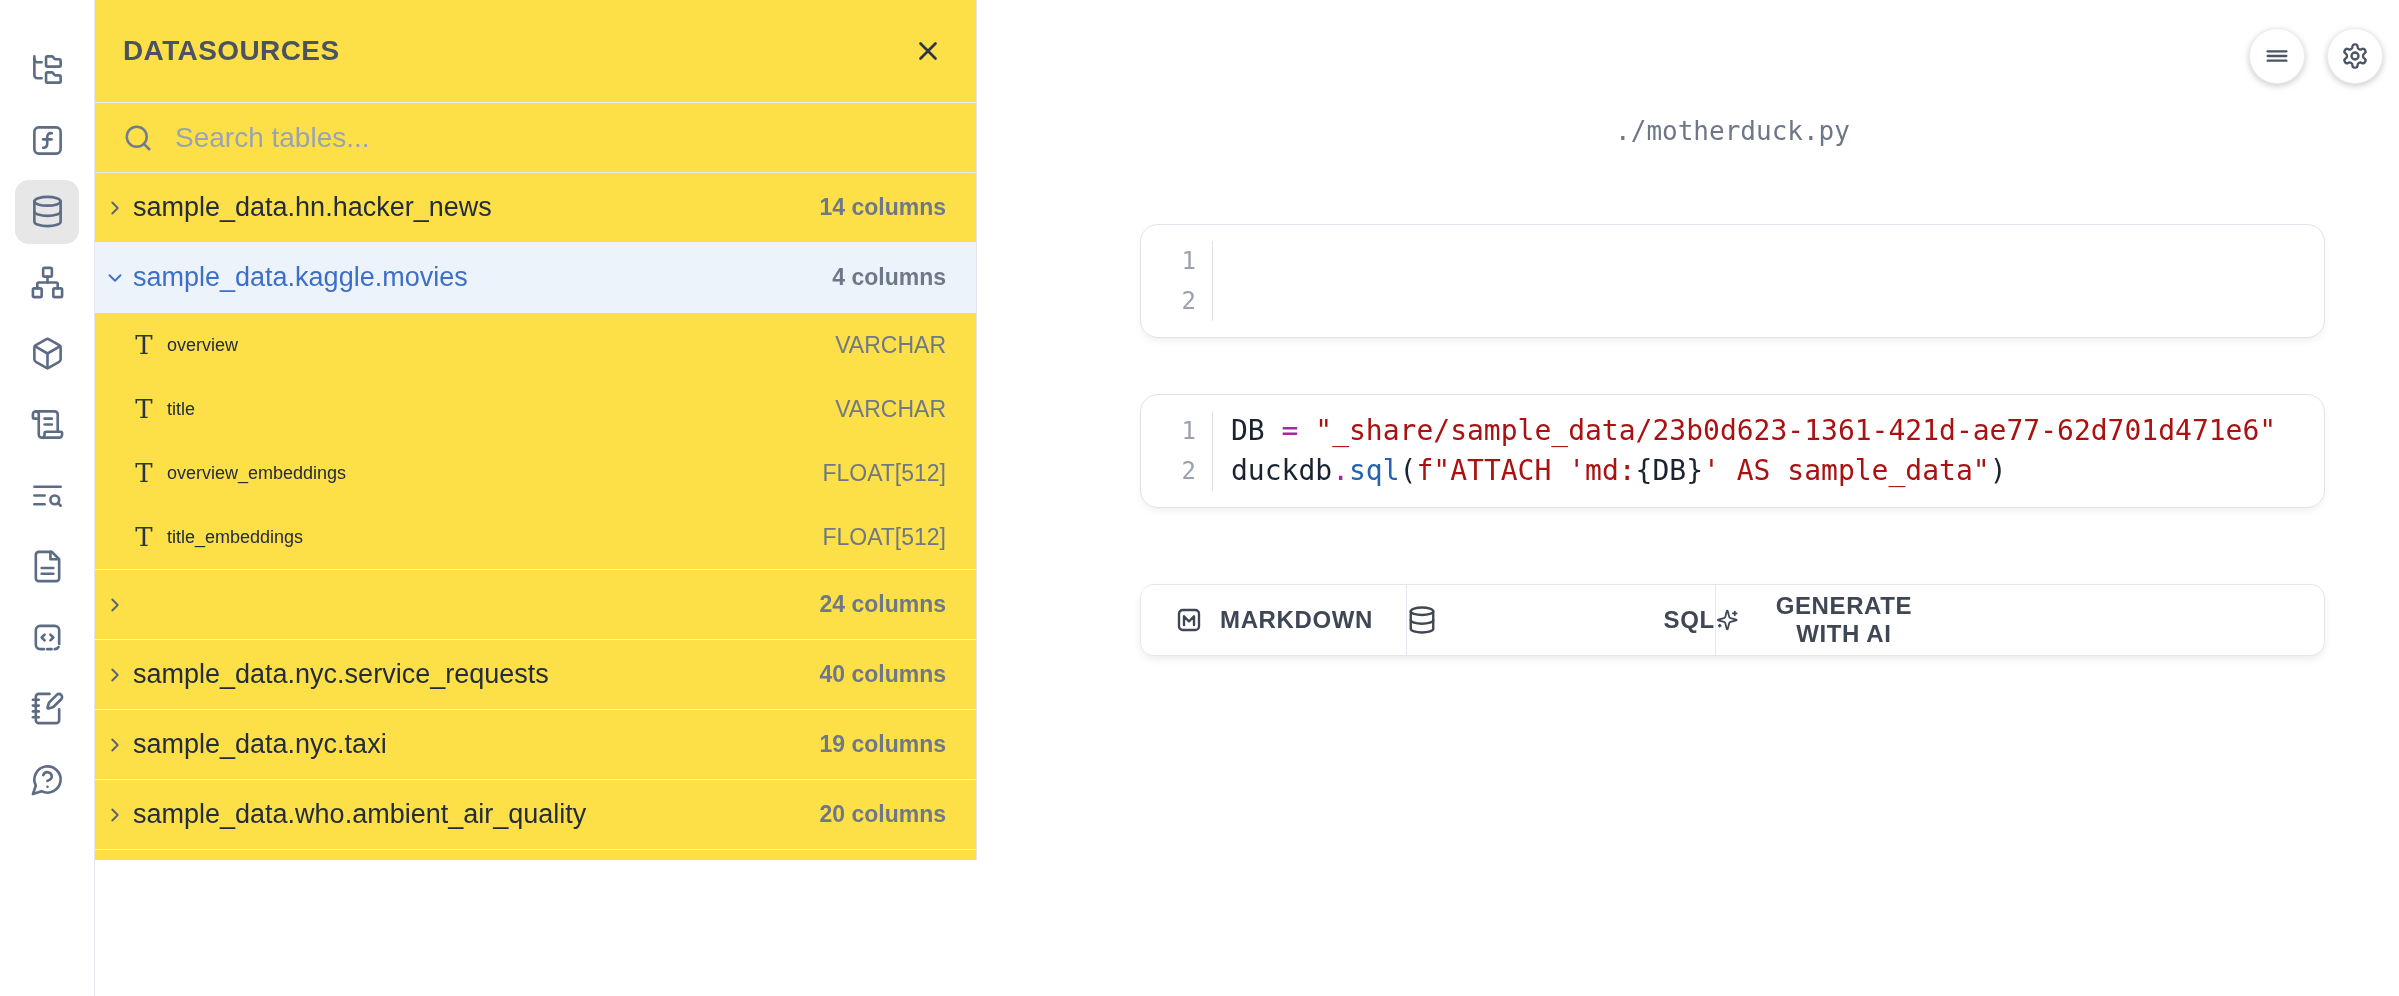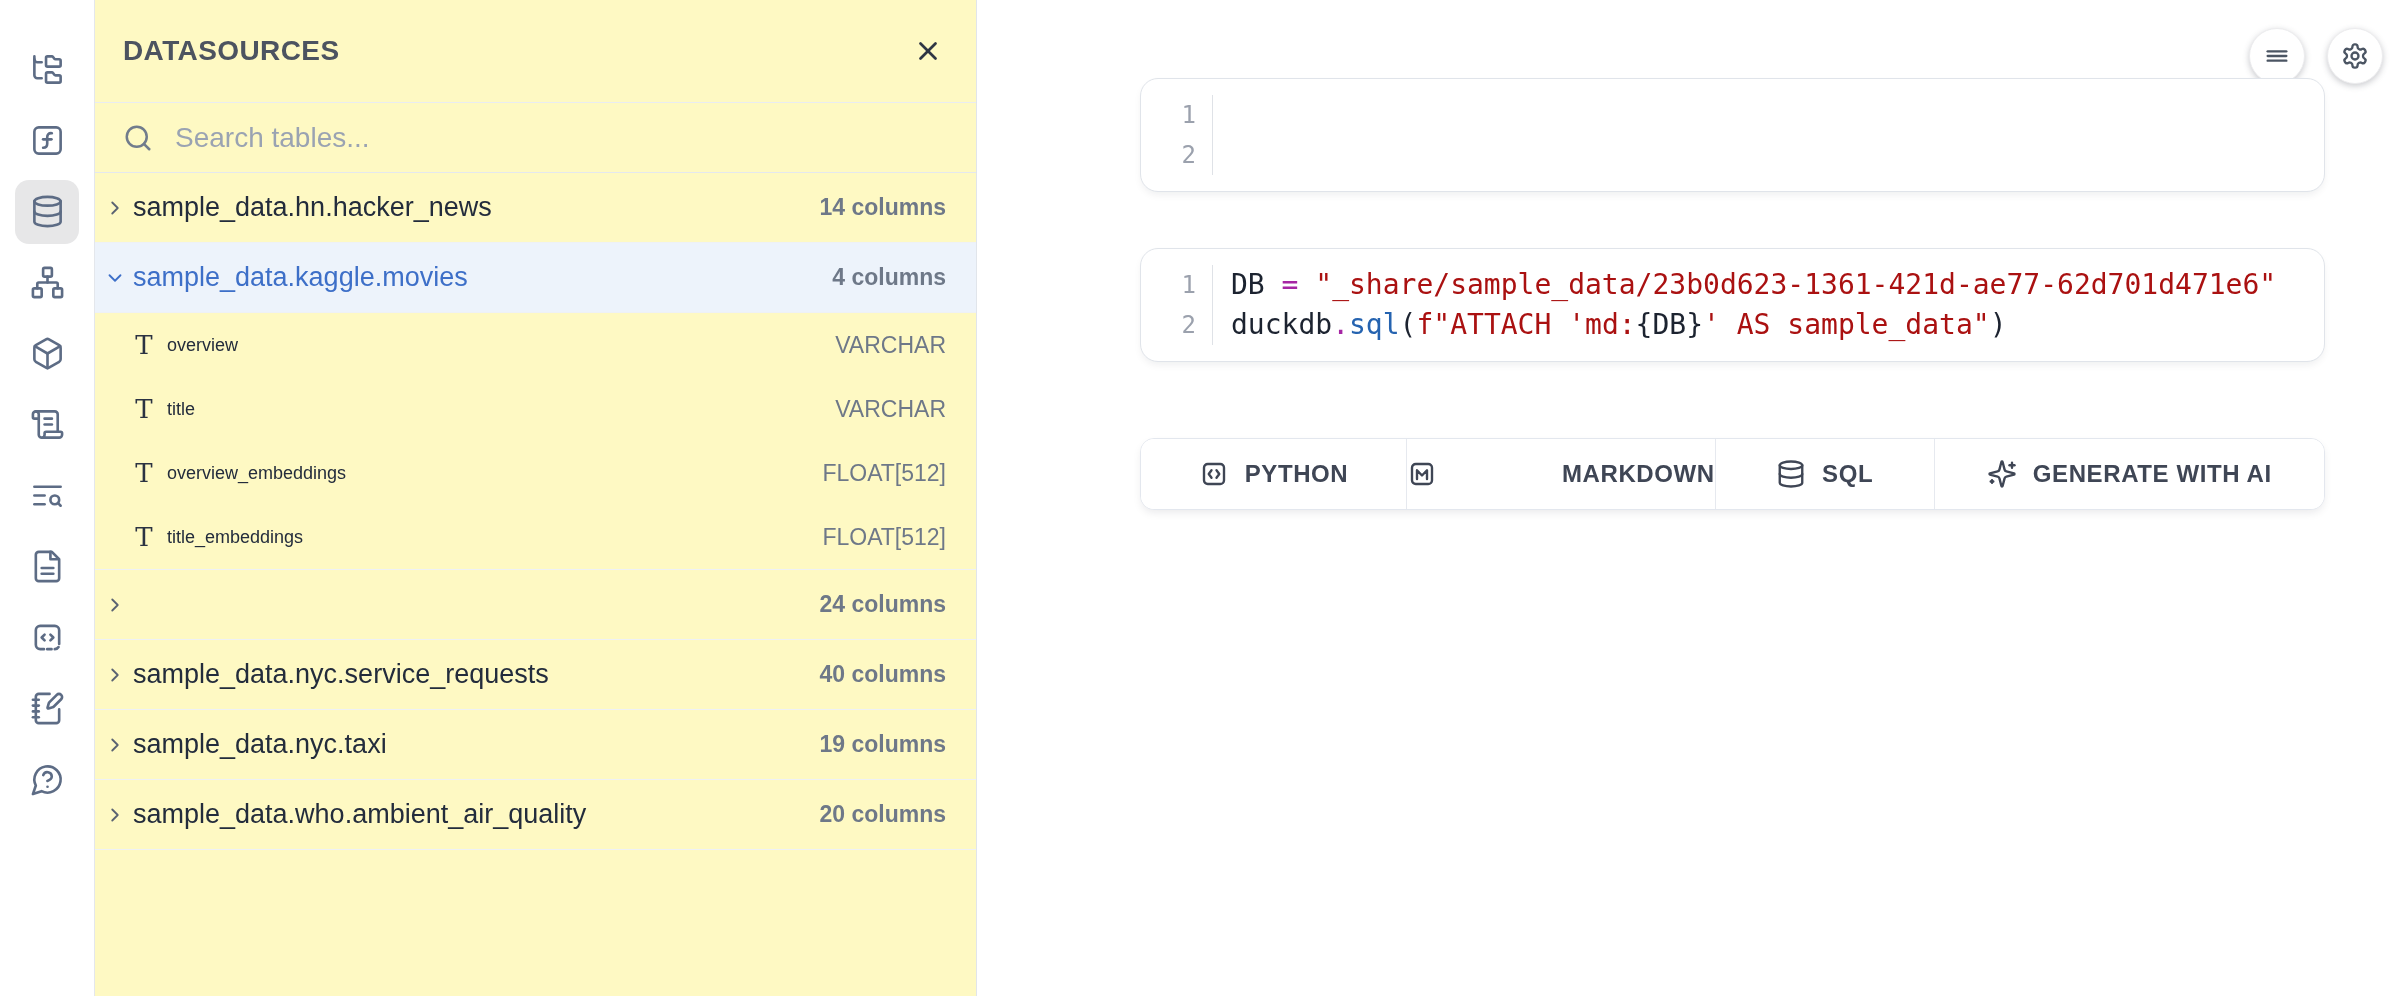--- a/index.html
+++ b/index.html
@@ -15,22 +15,22 @@
   .rail{ position:absolute; left:0; top:0; width:95px; height:996px;
     border-right:1px solid #e4e7ec; background:#fff; padding-top:34px;
     display:flex; flex-direction:column; align-items:center; }
   .rail-item{ width:95px; height:71px; display:flex; align-items:center; justify-content:center; cursor:pointer; }
   .rail-item .chip{ width:64px; height:64px; border-radius:14px; display:flex; align-items:center; justify-content:center; }
   .rail-item.active .chip{ background:#e7e7e8; }
   .rail-item svg{ width:35px; height:35px; stroke:var(--icon); stroke-width:1.8; fill:none;
     stroke-linecap:round; stroke-linejoin:round; }
 
   
-  .panel{ position:absolute; left:95px; top:0; width:882px; height:996px;
-    background:#fef9c3; border-right:1px solid #e1e5eb; }
+  .panel{ position:absolute; left:95px; top:0; width:882px; height:860px;
+    background:#fde047; border-right:1px solid #e1e5eb; }
   .panel-header{ height:103px; display:flex; align-items:center;
     padding:0 26px 0 28px; border-bottom:1px solid #e9ecf1; }
   .panel-title{ font-size:28px; font-weight:700; color:#4c5360; letter-spacing:.4px; }
   .panel-close{ margin-left:auto; width:44px; height:44px; border:none; background:transparent;
     display:flex; align-items:center; justify-content:center; cursor:pointer; }
   .panel-close svg{ width:30px; height:30px; stroke:#2f3644; stroke-width:2.2; fill:none; stroke-linecap:round; }
 
   .search-row{ height:70px; display:flex; align-items:center; padding:0 28px;
     border-bottom:1px solid #e4e8ee; }
   .search-row svg{ width:30px; height:30px; stroke:#717c8c; stroke-width:2; fill:none;
@@ -321,47 +321,40 @@
     </button>
     <button class="circle-btn">
       <svg viewBox="0 0 24 24">
           <path d="M12.22 2h-.44a2 2 0 0 0-2 2v.18a2 2 0 0 1-1 1.73l-.43.25a2 2 0 0 1-2 0l-.15-.08a2 2 0 0 0-2.73.73l-.22.38a2 2 0 0 0 .73 2.73l.15.1a2 2 0 0 1 1 1.72v.51a2 2 0 0 1-1 1.74l-.15.09a2 2 0 0 0-.73 2.73l.22.38a2 2 0 0 0 2.73.73l.15-.08a2 2 0 0 1 2 0l.43.25a2 2 0 0 1 1 1.73V20a2 2 0 0 0 2 2h.44a2 2 0 0 0 2-2v-.18a2 2 0 0 1 1-1.73l.43-.25a2 2 0 0 1 2 0l.15.08a2 2 0 0 0 2.73-.73l.22-.39a2 2 0 0 0-.73-2.73l-.15-.08a2 2 0 0 1-1-1.74v-.5a2 2 0 0 1 1-1.74l.15-.09a2 2 0 0 0 .73-2.73l-.22-.38a2 2 0 0 0-2.73-.73l-.15.08a2 2 0 0 1-2 0l-.43-.25a2 2 0 0 1-1-1.73V4a2 2 0 0 0-2-2z"></path>
           <circle cx="12" cy="12" r="3"></circle>
         </svg>
     </button>
   </div>
 
   <div class="nb-col">
+    <div class="nb-title">./motherduck.py</div>
     <div id="cells">
         <div class="cell">
           <div class="gutter">
             <div>1</div>
             <div>2</div>
           </div>
         </div>
         <div class="cell">
           <div class="gutter">
             <div>1</div>
             <div>2</div>
           </div>
           <div class="codebox"><div><span>DB </span><span class="tk-op">=</span><span> </span><span class="tk-str">"_share/sample_data/23b0d623-1361-421d-ae77-62d701d471e6"</span></div><div><span>duckdb</span><span class="tk-op">.</span><span class="tk-fn">sql</span><span>(</span><span class="tk-str">f"ATTACH 'md:</span><span>{DB}</span><span class="tk-str">' AS sample_data"</span><span>)</span></div></div>
         </div>
       </div>
     <div class="add-row" id="add-row">
         <button class="add-btn">
           <svg viewBox="0 0 24 24">
             <rect x="4" y="4" width="16" height="16" rx="3"></rect>
-            <path d="m10 9-2.2 3L10 15"></path>
-            <path d="m14 9 2.2 3L14 15"></path>
-          </svg>
-          <span class="lbl">PYTHON</span>
-        </button>
-        <button class="add-btn">
-          <svg viewBox="0 0 24 24">
-            <rect x="4" y="4" width="16" height="16" rx="3"></rect>
             <path d="M8 16V9l4 4.2L16 9v7"></path>
           </svg>
           <span class="lbl">MARKDOWN</span>
         </button>
         <button class="add-btn">
           <svg viewBox="0 0 24 24">
             <ellipse cx="12" cy="5" rx="9" ry="3"></ellipse>
             <path d="M3 5v14a9 3 0 0 0 18 0V5"></path>
             <path d="M3 12a9 3 0 0 0 18 0"></path>
           </svg>

